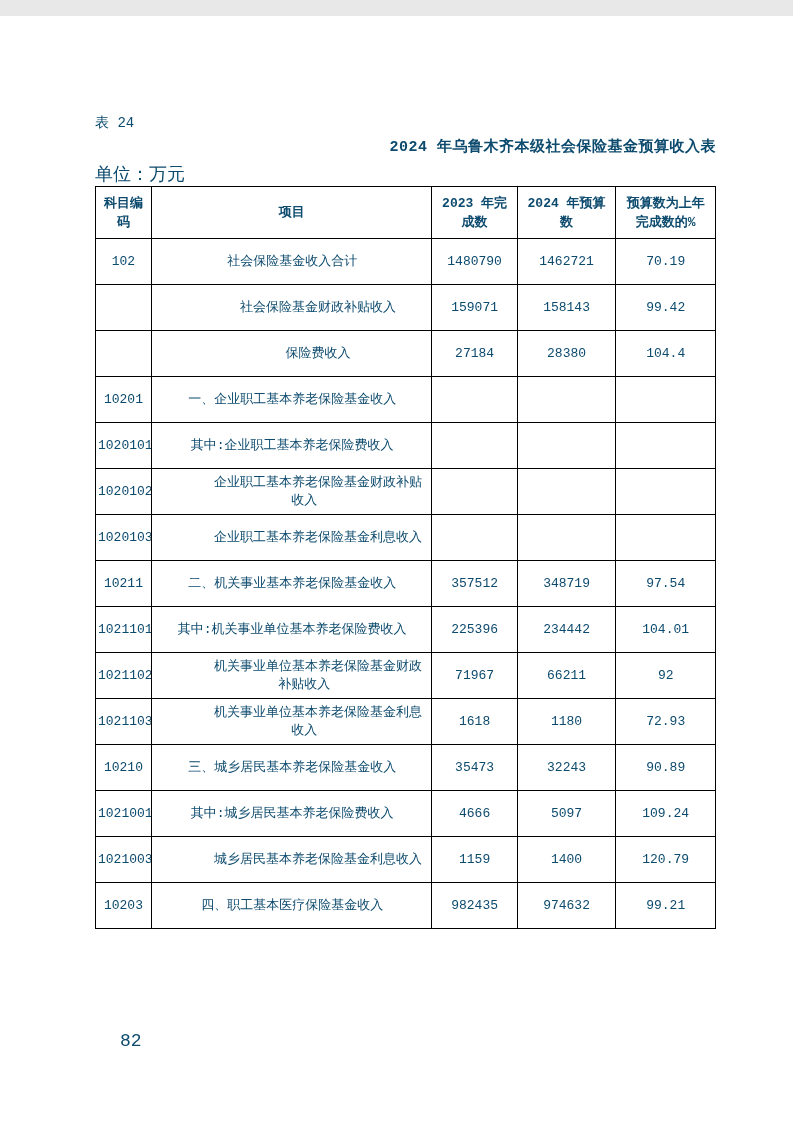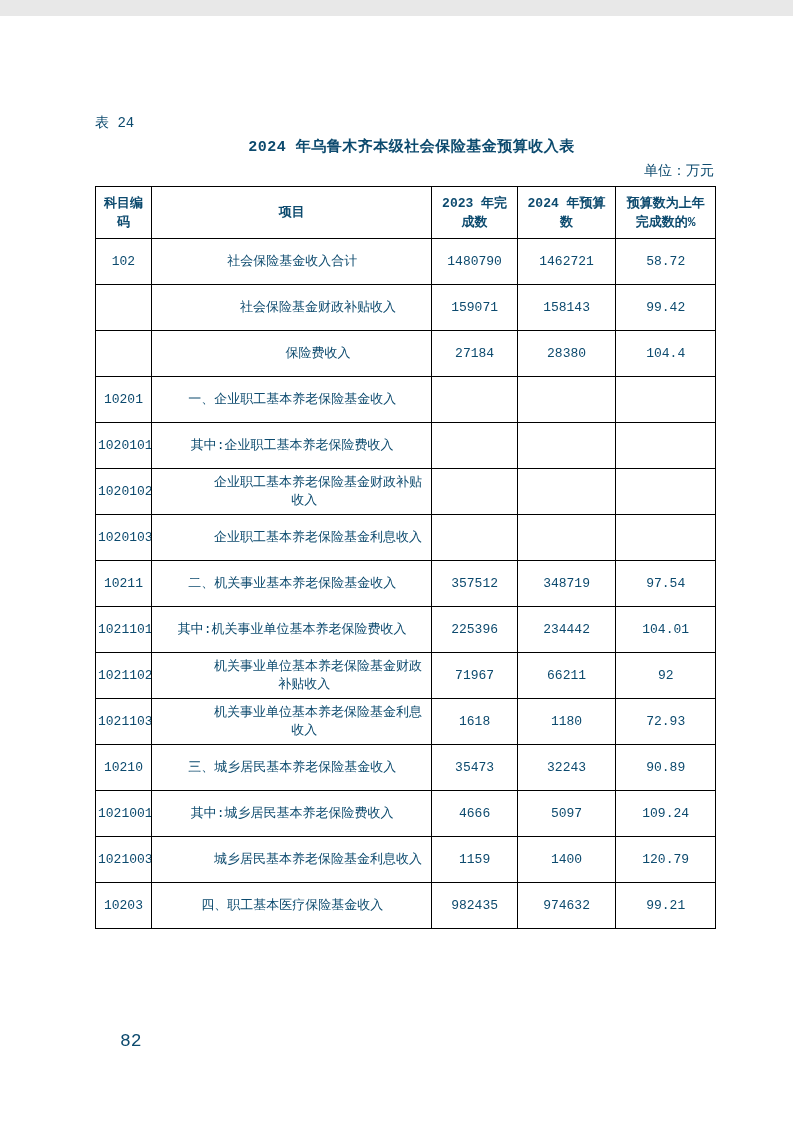--- a/index.html
+++ b/index.html
@@ -15,35 +15,34 @@
     overflow: hidden;
   }
   .table-label {
     position: absolute;
     left: 95px;
     top: 98px;
     font-size: 14px;
   }
   .doc-title {
     position: absolute;
-    left: 101px;
+    left: 95px;
     top: 121px;
     width: 621px;
-    text-align: center;
+    text-align: right;
     font-size: 15px;
     font-weight: bold;
     letter-spacing: 0.5px;
   }
   .unit-note {
     position: absolute;
     left: 95px;
     top: 146px;
     width: 621px;
-    text-align: right;
-    font-size: 14px;
+    font-size: 18px;
     padding-right: 2px;
   }
   table.budget {
     position: absolute;
     left: 95px;
     top: 170px;
     width: 621px;
     border-collapse: collapse;
     table-layout: fixed;
   }
@@ -103,21 +102,21 @@
           <th class="col3">2024 年预算数</th>
           <th class="col4">预算数为上年完成数的%</th>
         </tr>
     </thead>
     <tbody>
         <tr>
           <td class="col0">102</td>
           <td class="col1 item">社会保险基金收入合计</td>
           <td class="col2">1480790</td>
           <td class="col3">1462721</td>
-          <td class="col4">58.72</td>
+          <td class="col4">70.19</td>
         </tr>
         <tr>
           <td class="col0"></td>
           <td class="col1 item indent">社会保险基金财政补贴收入</td>
           <td class="col2">159071</td>
           <td class="col3">158143</td>
           <td class="col4">99.42</td>
         </tr>
         <tr>
           <td class="col0"></td>

